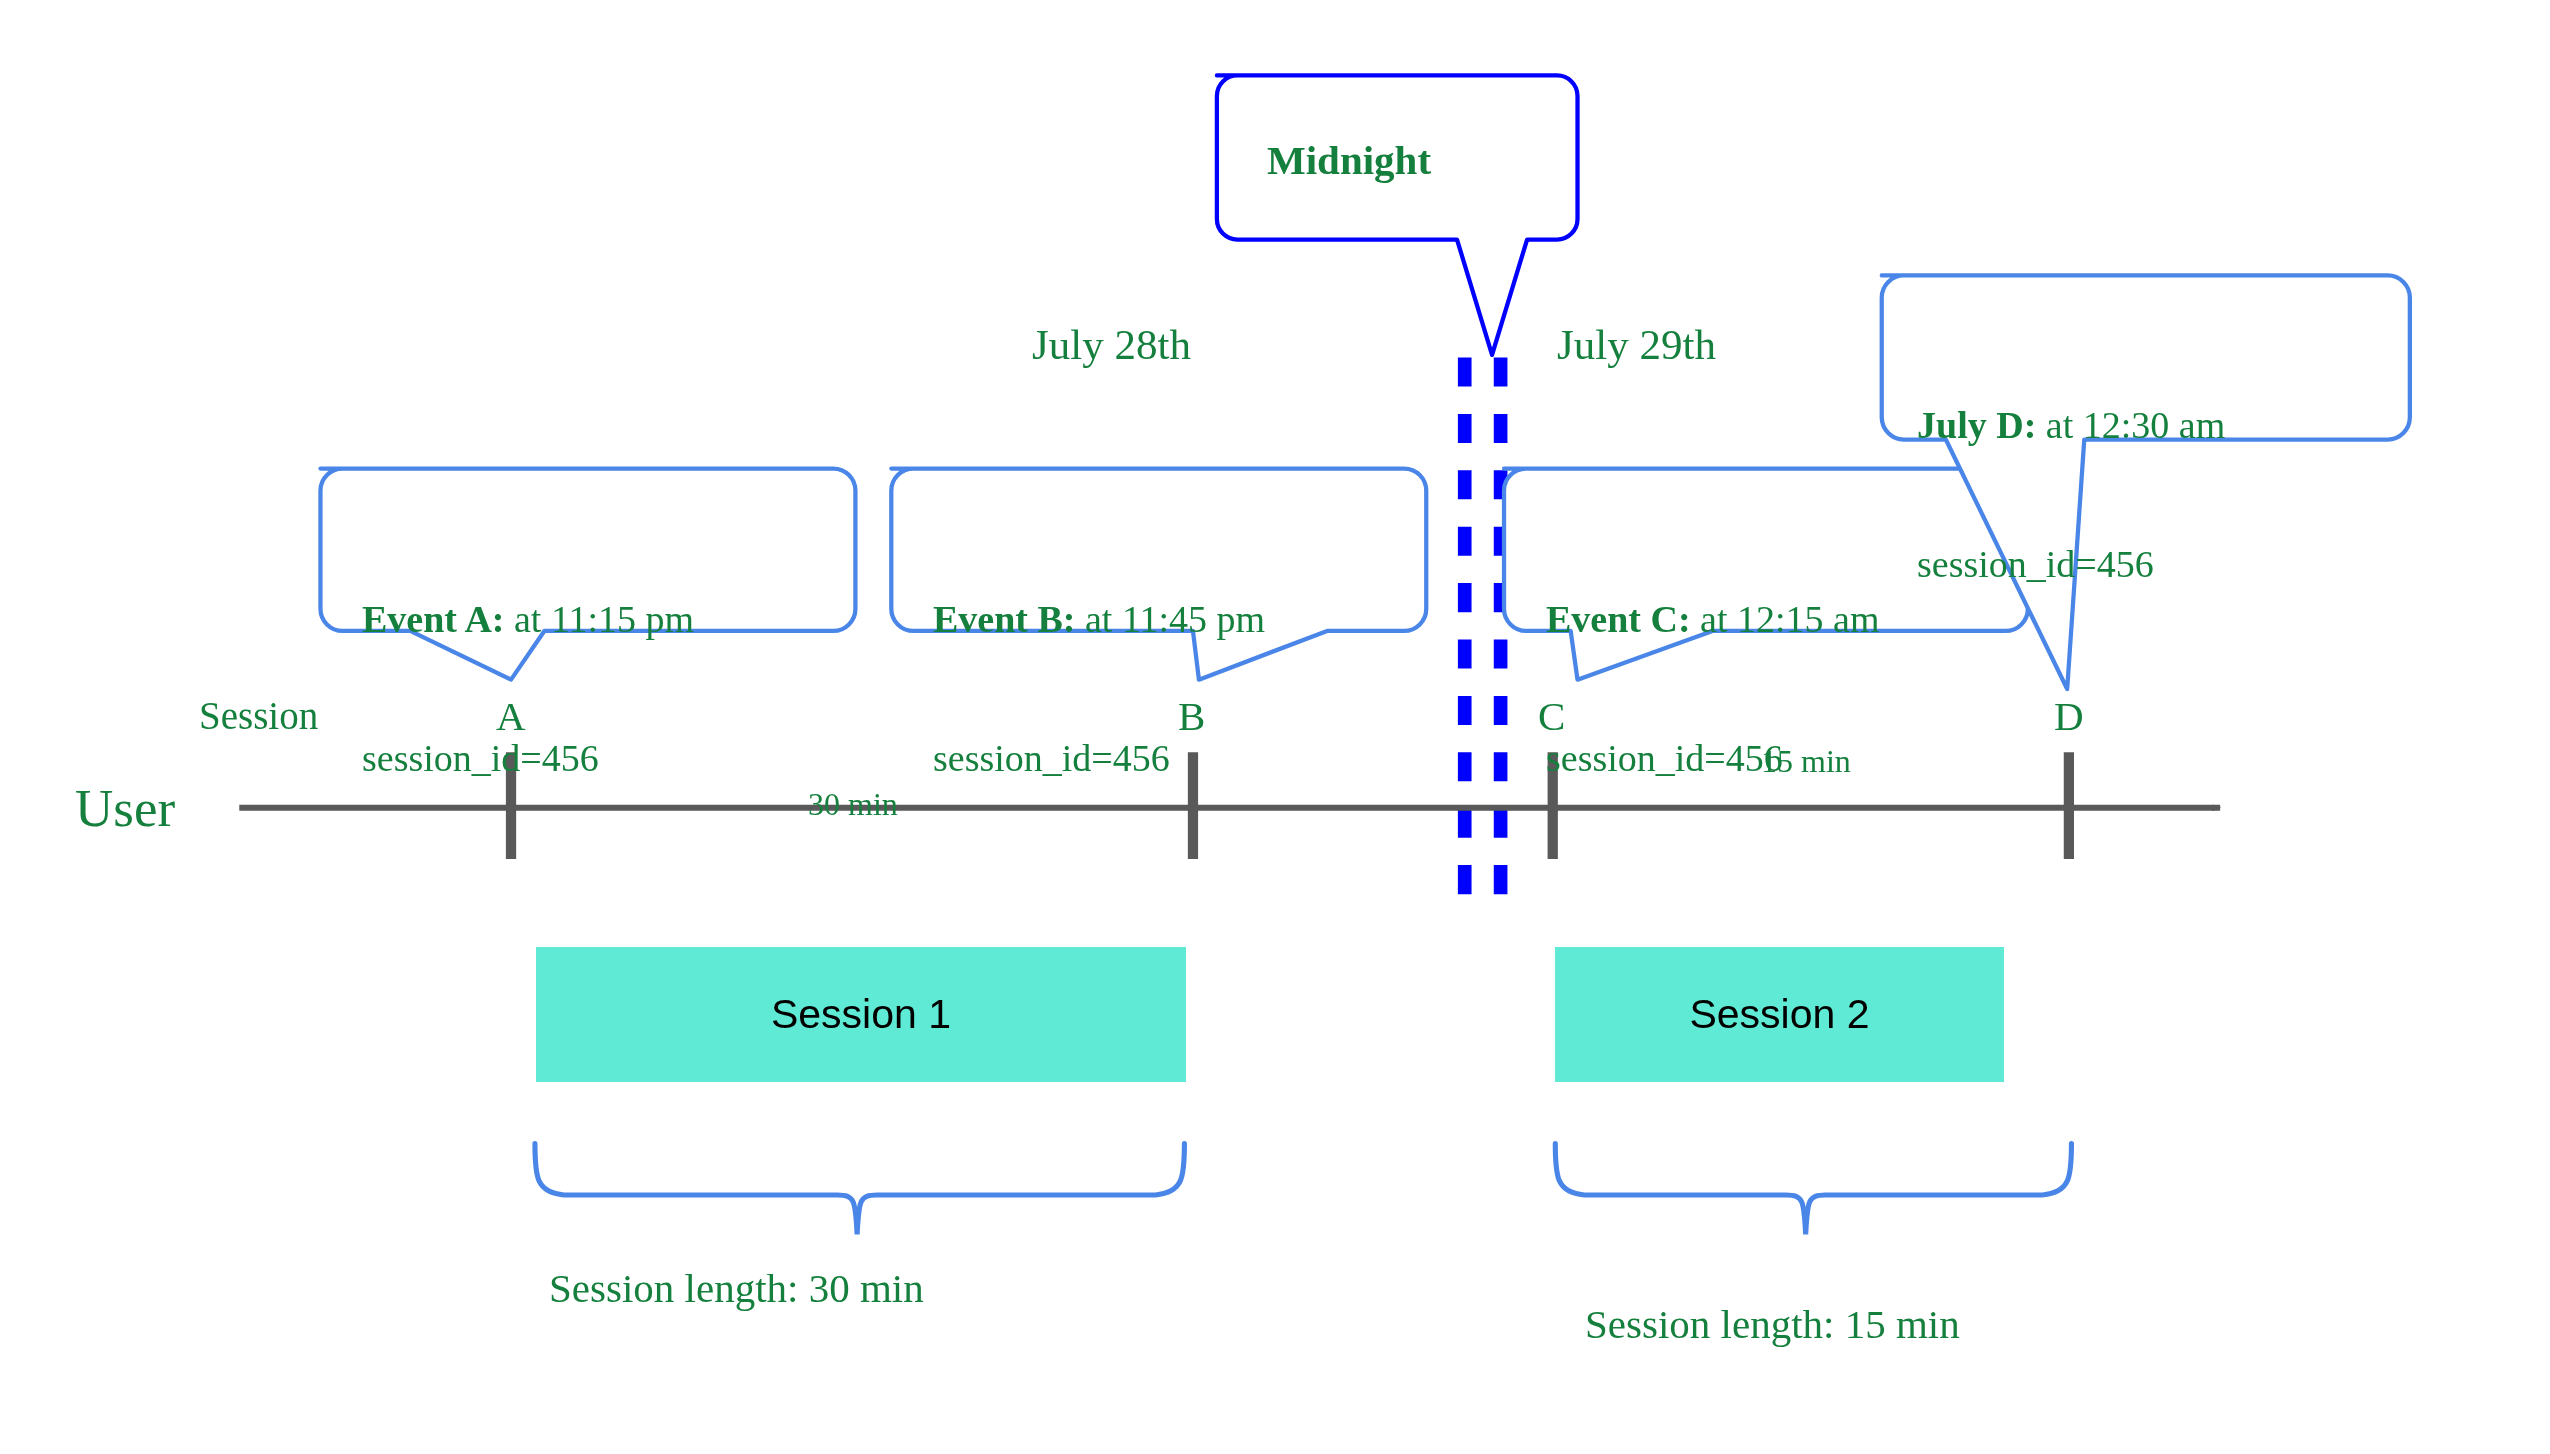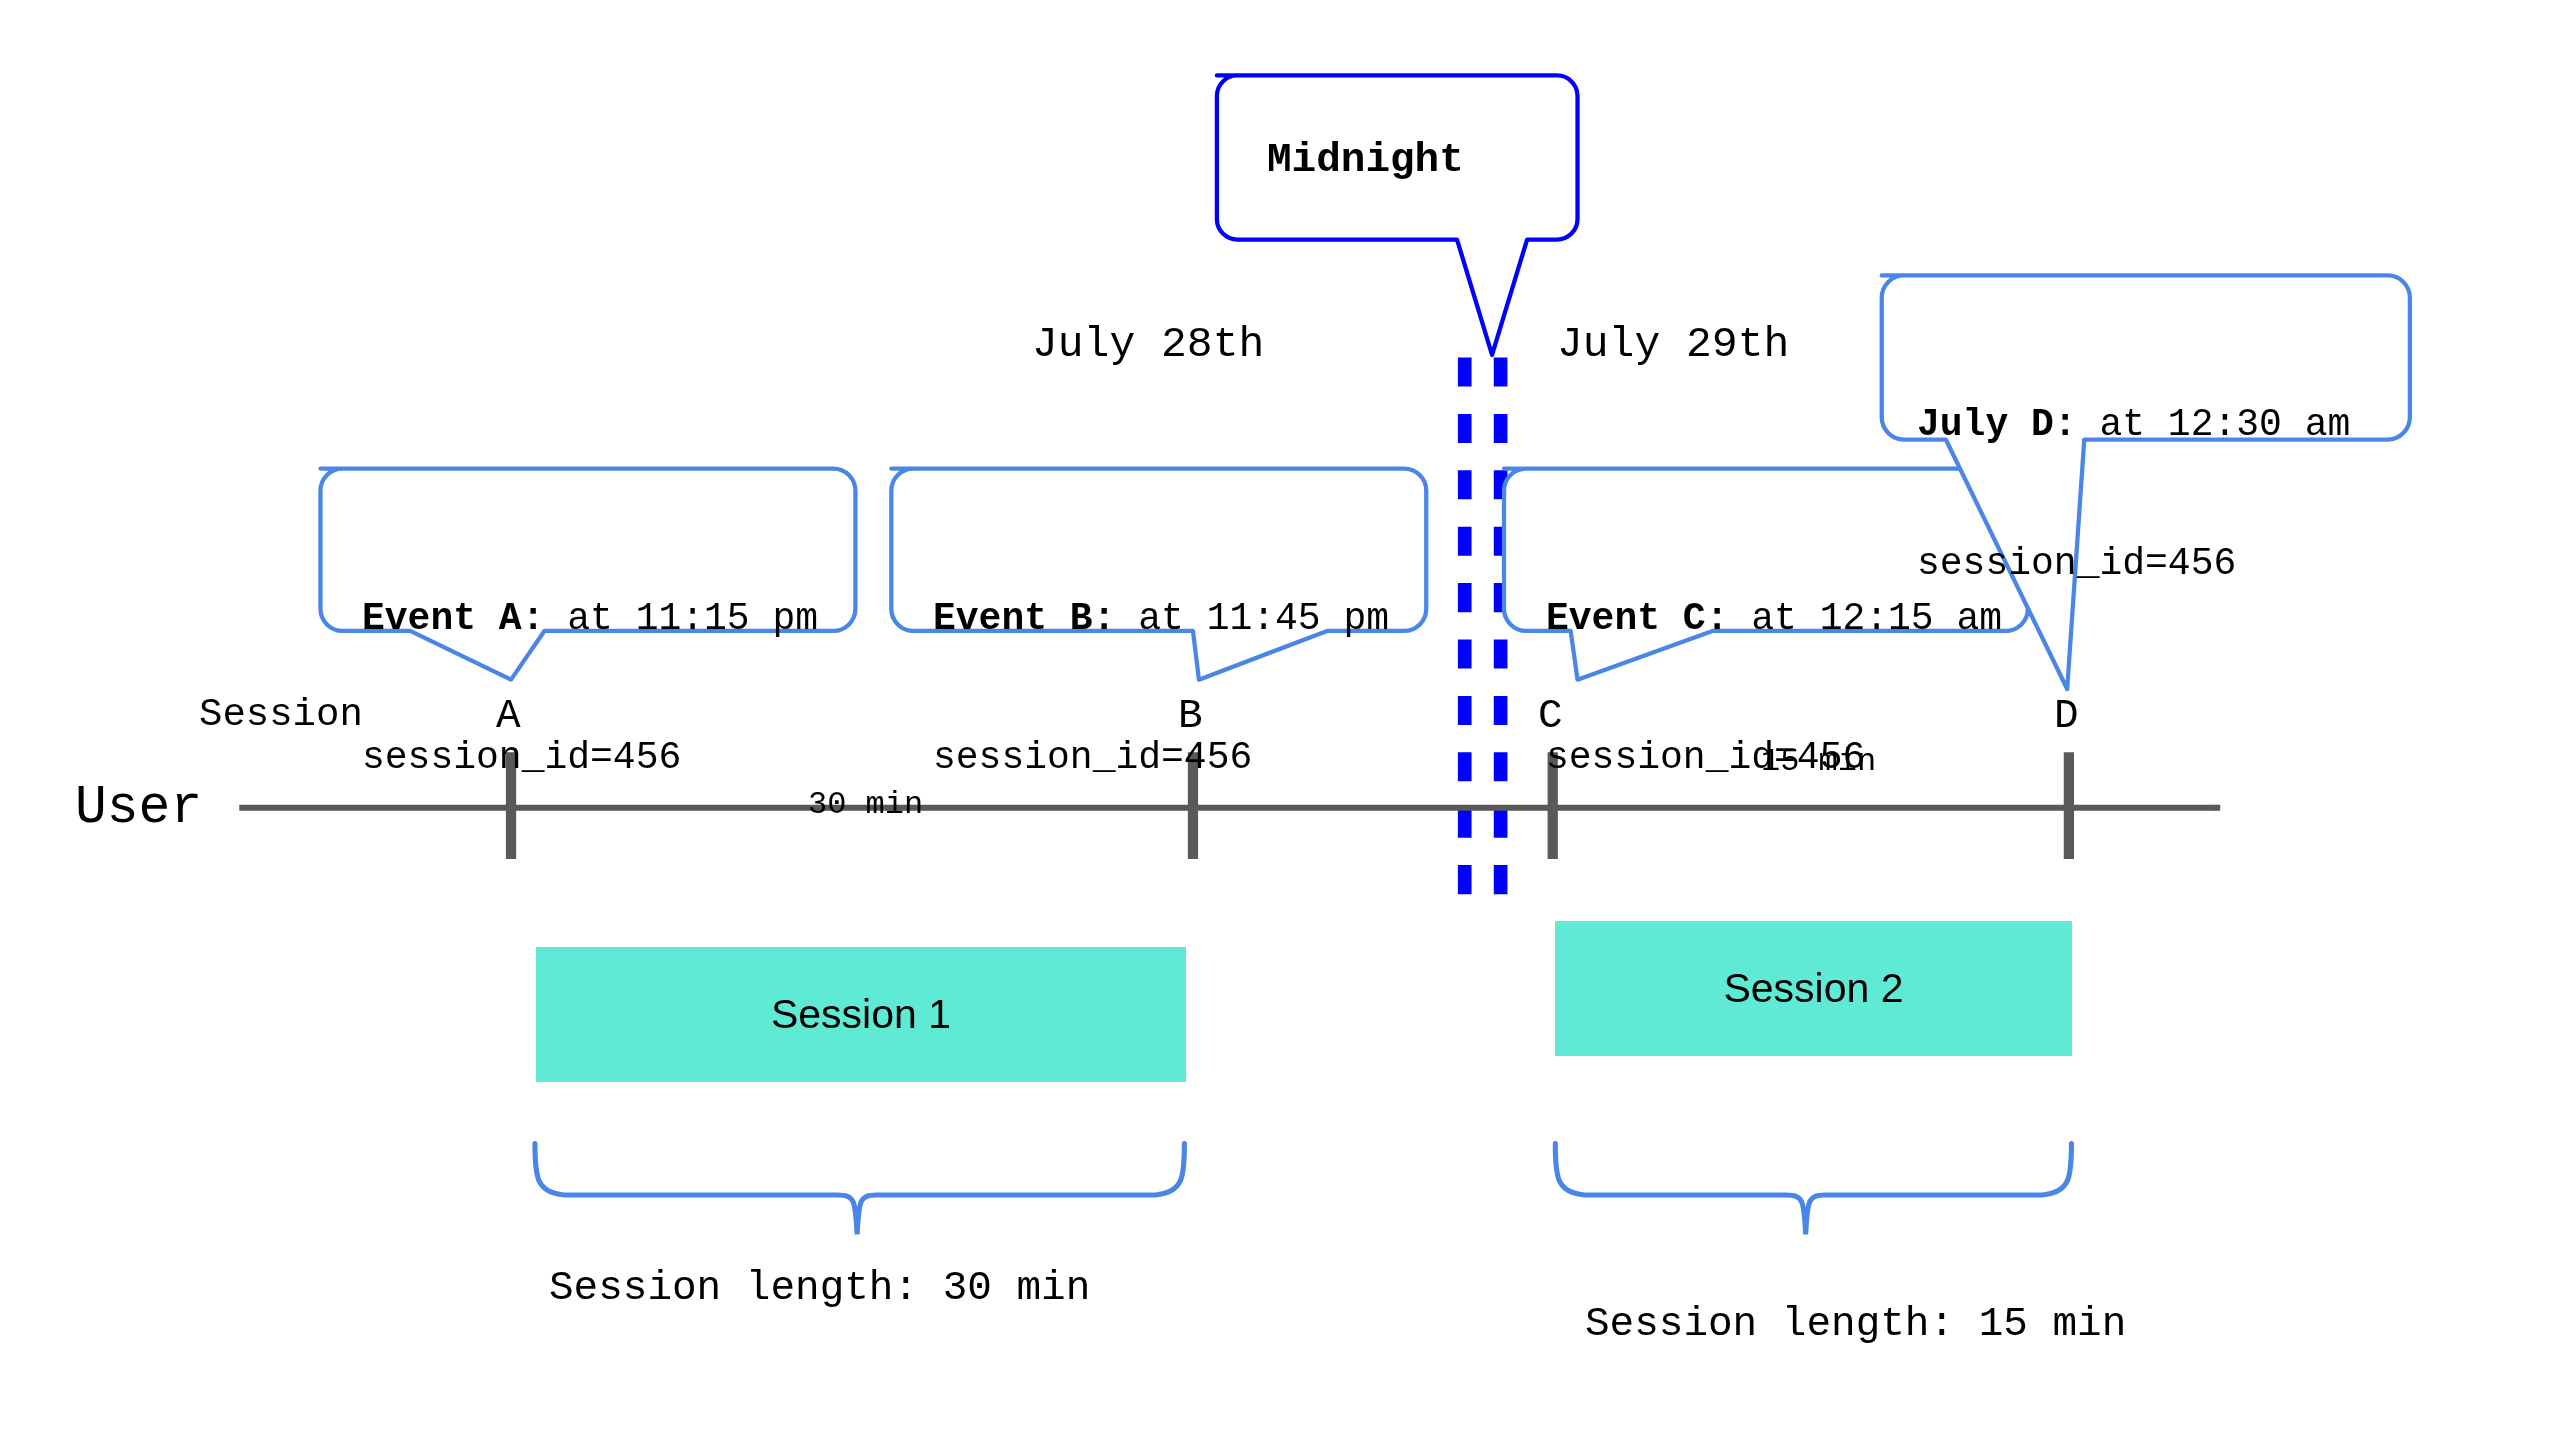--- a/index.html
+++ b/index.html
@@ -18,23 +18,23 @@
   svg.layer {
     position: absolute;
     left: 0;
     top: 0;
     width: 2550px;
     height: 1455px;
     overflow: visible;
   }
   .txt {
     position: absolute;
-    color: #000000;
+    color: #15803d;
     white-space: pre;
-    font-family: Liberation Mono, monospace;
+    font-family: Liberation Serif, serif;
     line-height: 1.22;
   }
   .callout-text {
     font-size: 38px;
   }
   .callout-text b {
     font-weight: bold;
   }
   .date-label {
     font-size: 43px;
@@ -193,21 +193,21 @@
                L 2390 1398
                C 2422 1395, 2424 1378, 2424 1338" fill="none" stroke="#4a86e8" stroke-width="6" stroke-linecap="round"></path>
     </g>
 
   </svg>
 
   <div class="session-box" style="left:536px; top:947px; width:650px; height:135px;">
     <div class="session-box-label session-label" style="top:44px; font-size:41px;">Session 1</div>
   </div>
 
-  <div class="session-box" style="left:1555px; top:921px; width:517px; height:135px;">
+  <div class="session-box" style="left:1555px; top:947px; width:449px; height:135px;">
     <div class="session-box-label session-label" style="top:44px; font-size:41px;">Session 2</div>
   </div>
 
   <div class="txt midnight-label" style="left:1267px; top:135px;">Midnight</div>
 
   <div class="txt date-label" style="left:1032px; top:319px;">July 28th</div>
   <div class="txt date-label" style="left:1557px; top:319px;">July 29th</div>
 
   <div class="txt callout-text" style="left:362px; top:503px;">
     <div><b>Event A:</b><span> at 11:15 pm</span></div>

